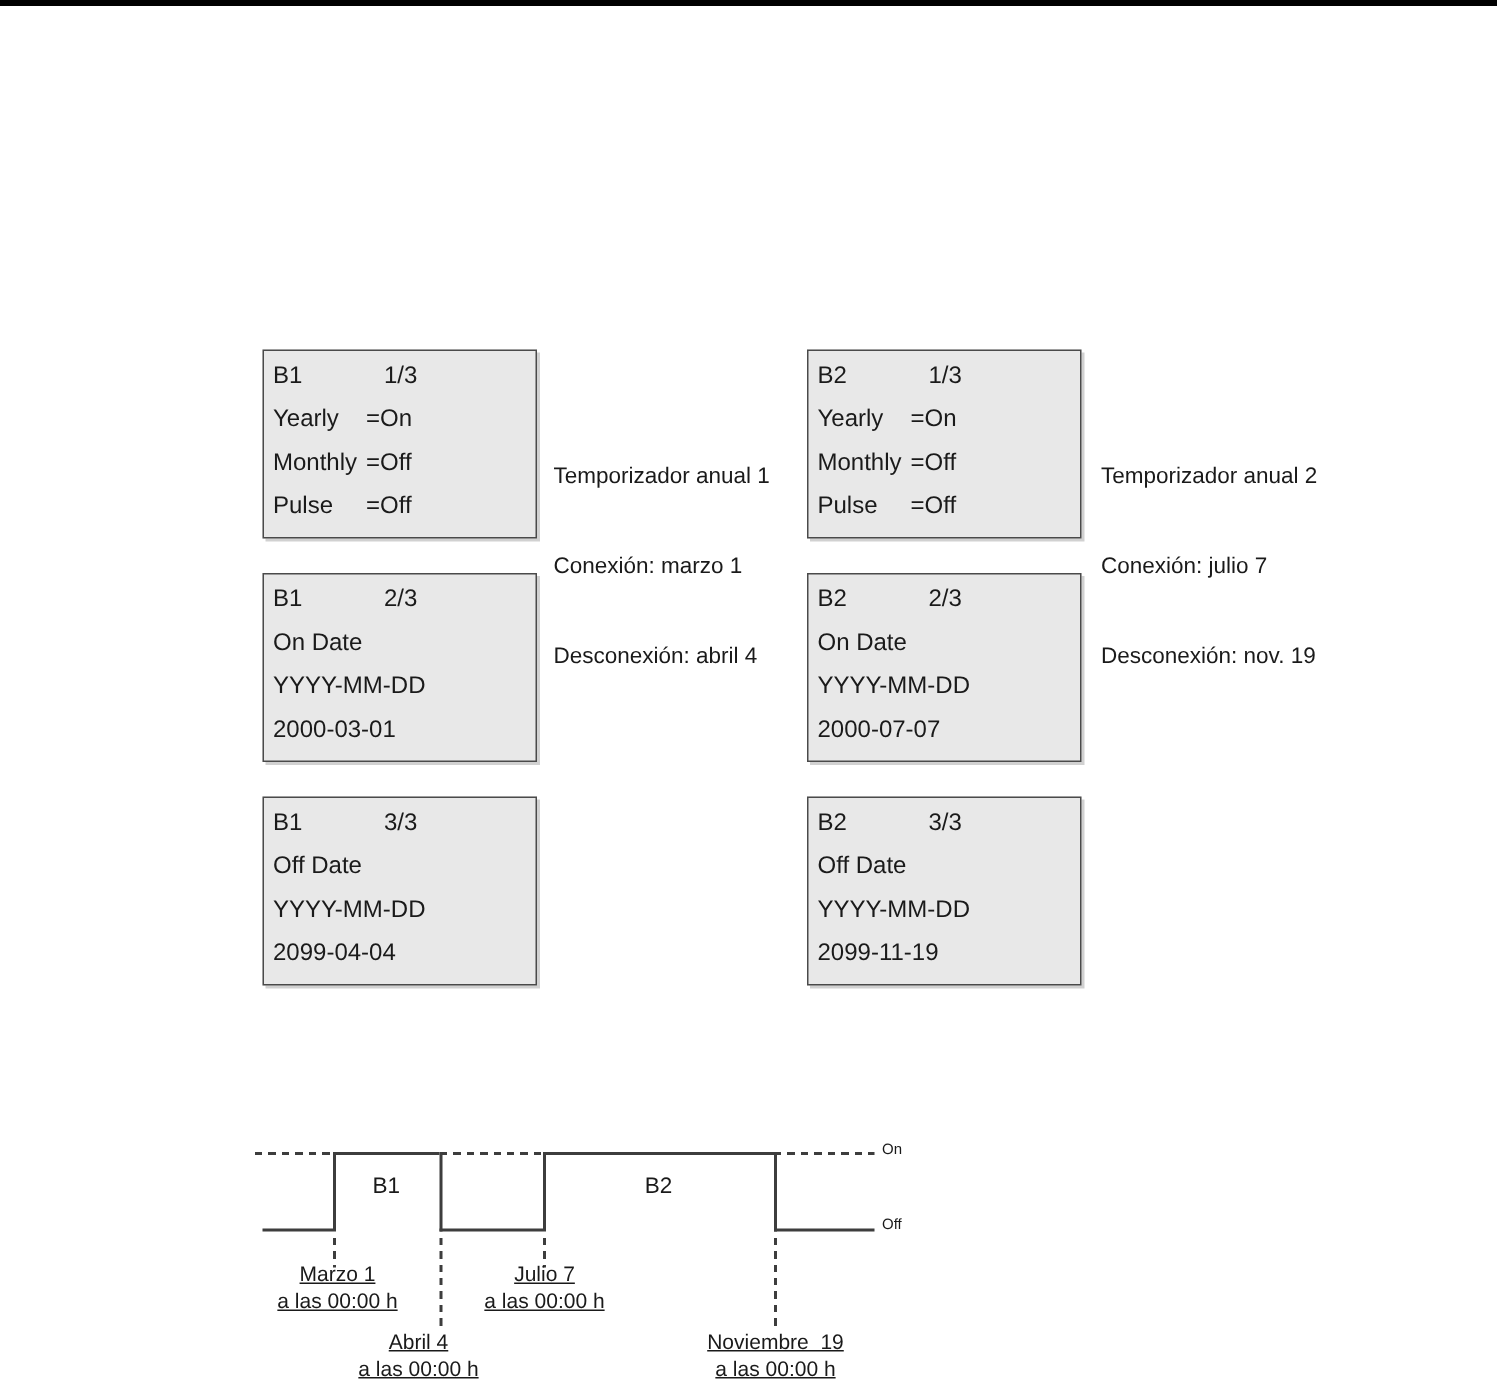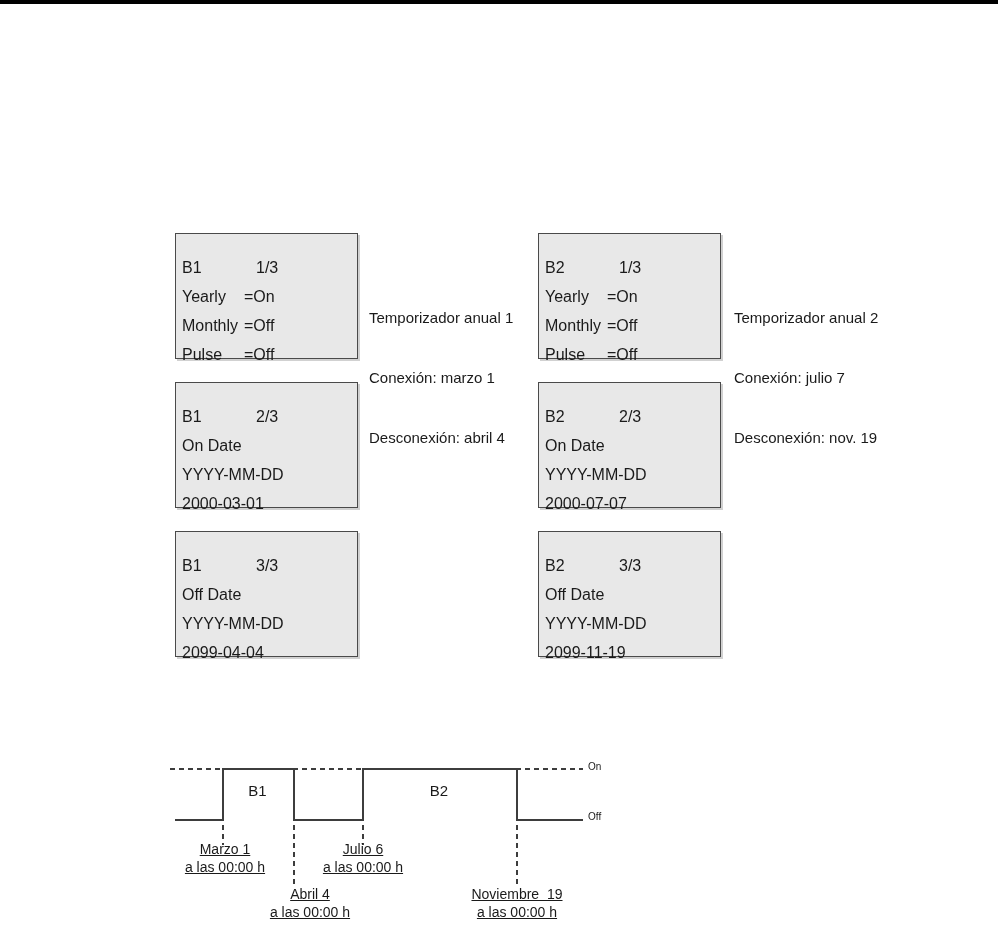--- a/index.html
+++ b/index.html
@@ -6,21 +6,21 @@
   #canvas{
     position:relative;width:998px;height:928px;background:#ffffff;overflow:hidden;
     font-family:"Liberation Sans", sans-serif;color:#1a1a1a;
   }
   .topbar{position:absolute;left:0;top:0;width:998px;height:4px;background:#000;}
   
   .lcd{
     position:absolute;width:183px;height:126px;box-sizing:border-box;
     background:#e8e8e8;border:1.5px solid #4a4a4a;
     box-shadow:2px 2px 0 rgba(0,0,0,0.18);
-    padding:19px 0 0 6px;font-size:16px;
+    padding:2px 0 0 6px;font-size:16px;
   }
   .lcd-line{height:29px;line-height:29px;white-space:pre;}
   .lcd-line .k{display:inline-block;width:62px;}
   .lcd-line .kh{display:inline-block;width:74px;}
   
   .caption{position:absolute;font-size:15px;line-height:20px;white-space:pre;}
   
   #tdiag{position:absolute;left:140px;top:740px;width:620px;height:188px;}
   .hsolid{position:absolute;height:2px;background:#3d3d3d;}
   .vsolid{position:absolute;width:2px;background:#3d3d3d;}
@@ -121,24 +121,24 @@
     <div class="pulse-label" style="left:222px;top:42px;width:154px">B2</div>
 
     <div class="level-label" style="left:448px;top:21px">On</div>
     <div class="level-label" style="left:448px;top:71px">Off</div>
 
     <div class="tlabel" style="left:25px;top:100px;width:120px">
       <div>Marzo 1</div>
       <div>a las 00:00 h</div>
     </div>
     <div class="tlabel" style="left:163px;top:100px;width:120px">
-      <div>Julio 6</div>
+      <div>Julio 7</div>
       <div>a las 00:00 h</div>
     </div>
-    <div class="tlabel" style="left:110px;top:145px;width:120px">
+    <div class="tlabel" style="left:79px;top:145px;width:120px">
       <div>Abril 4</div>
       <div>a las 00:00 h</div>
     </div>
     <div class="tlabel" style="left:300px;top:145px;width:154px">
       <div>Noviembre  19</div>
       <div>a las 00:00 h</div>
     </div>
   </div>
 
 </div>

